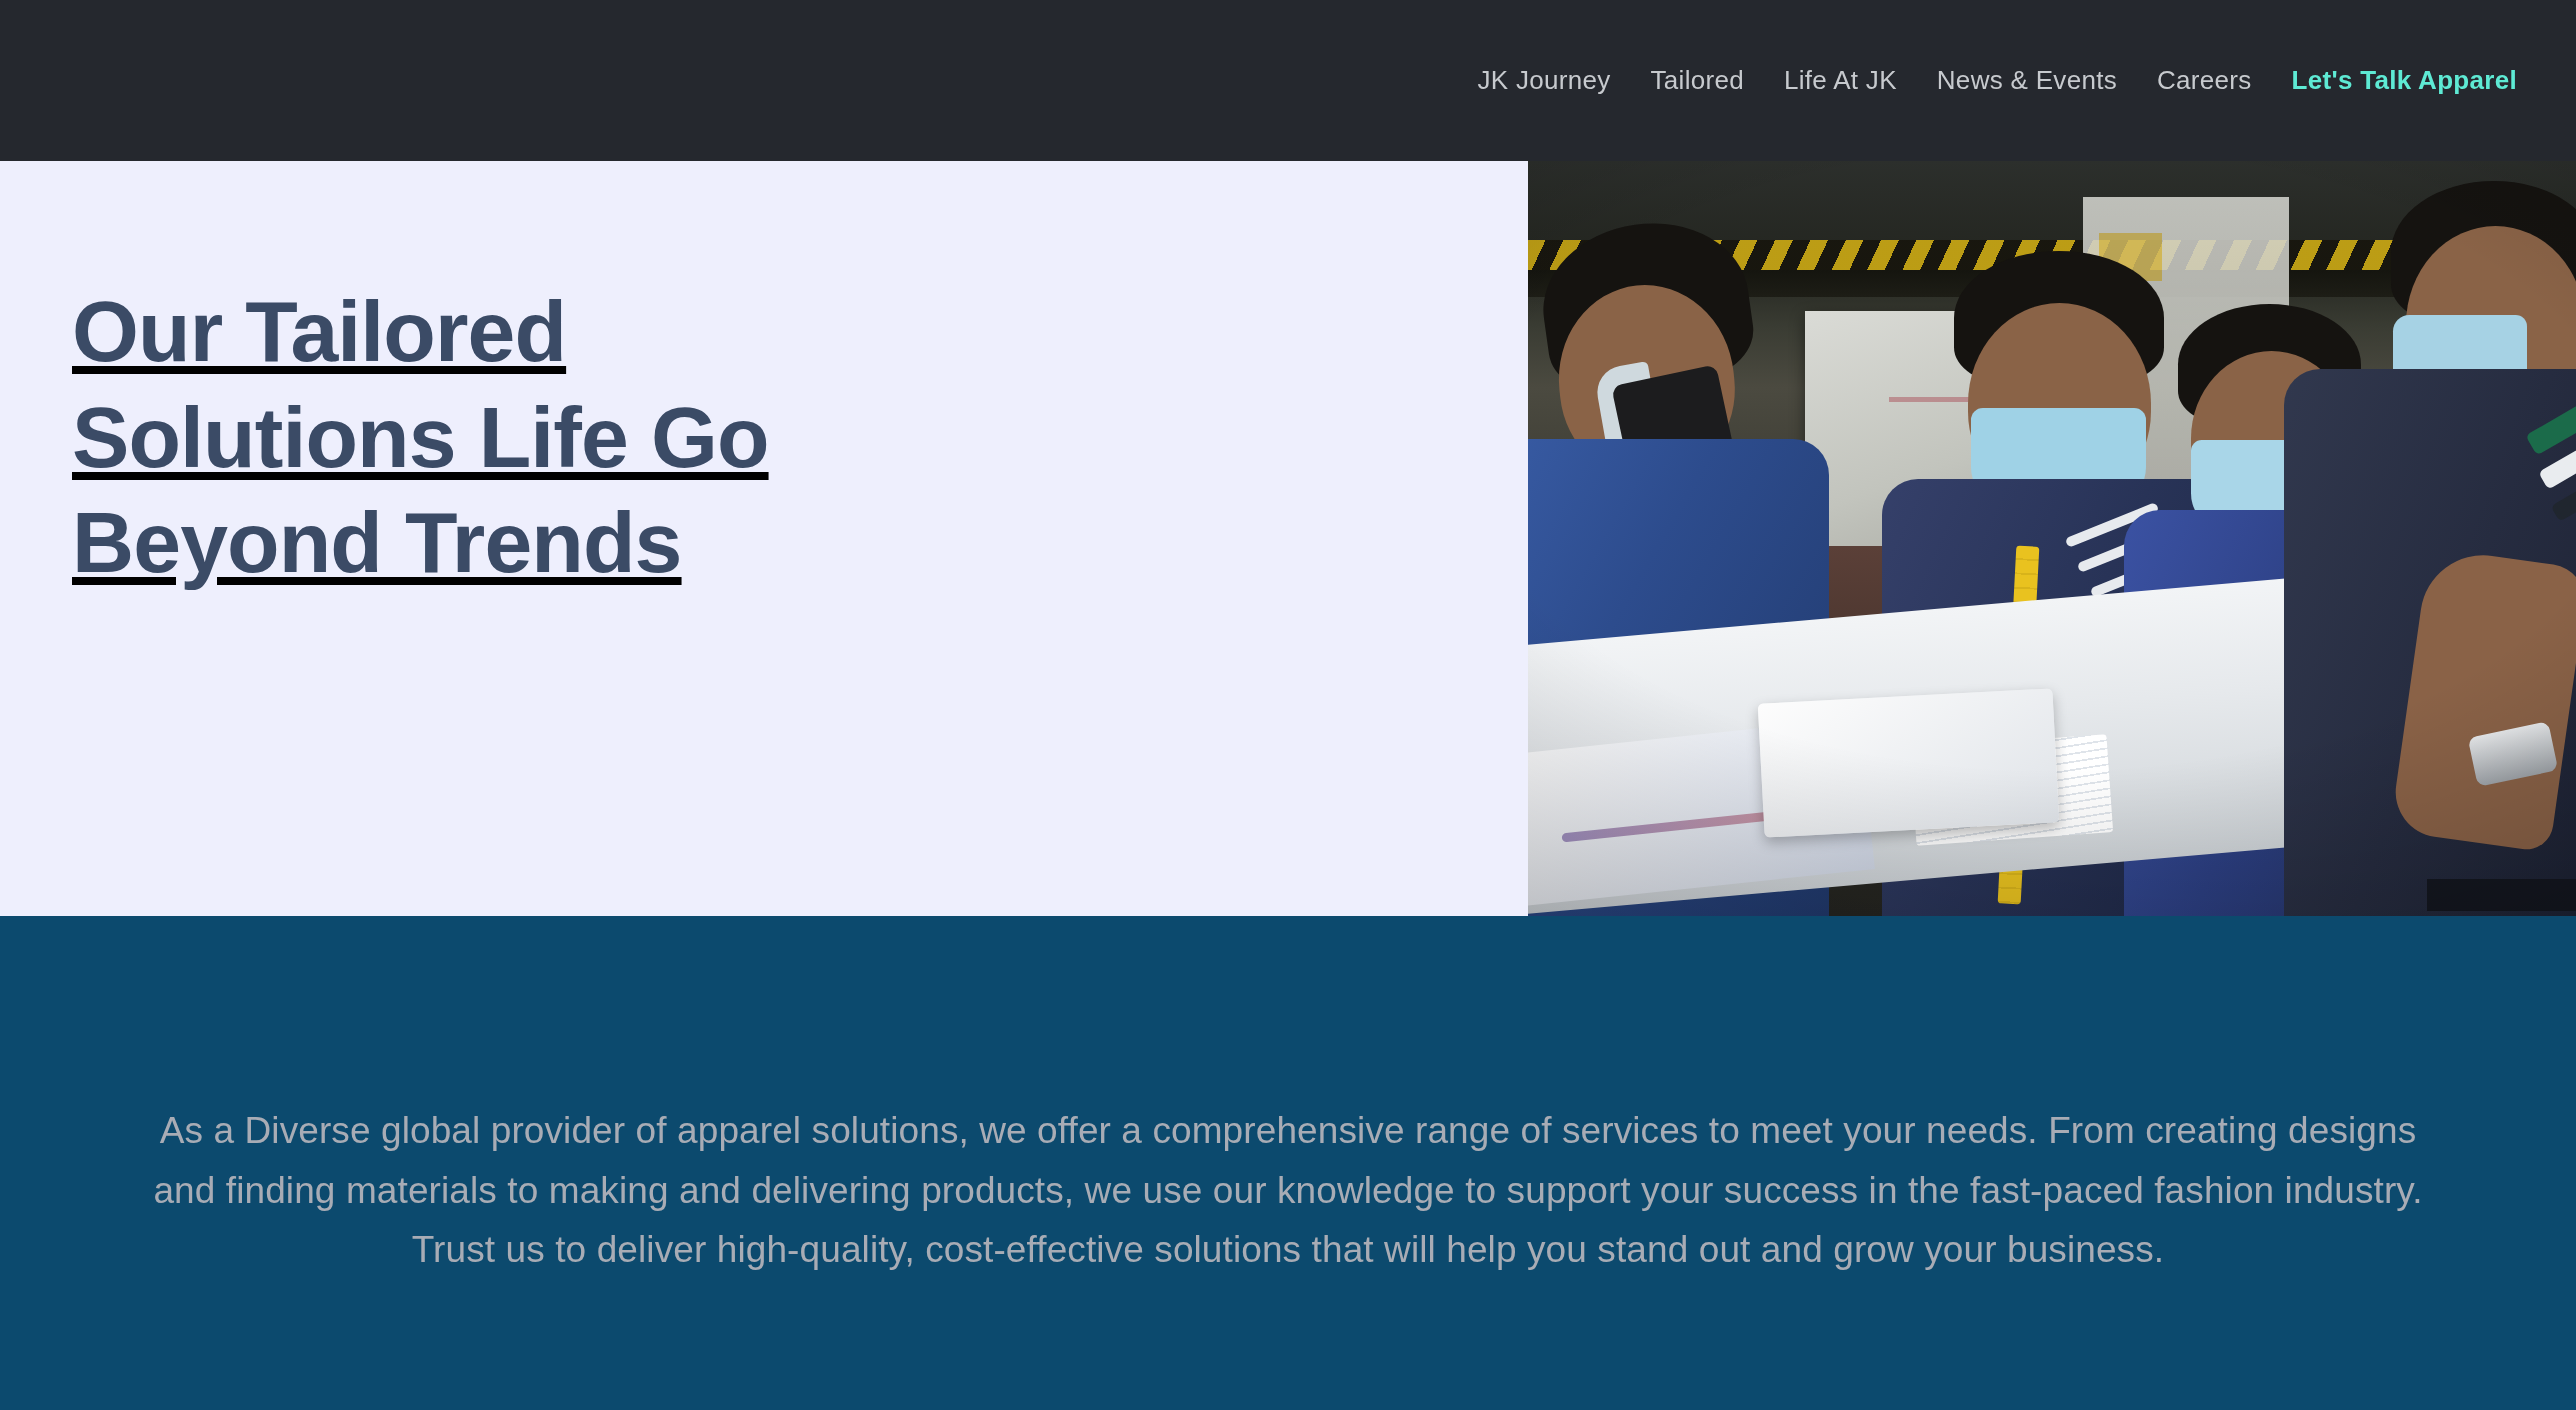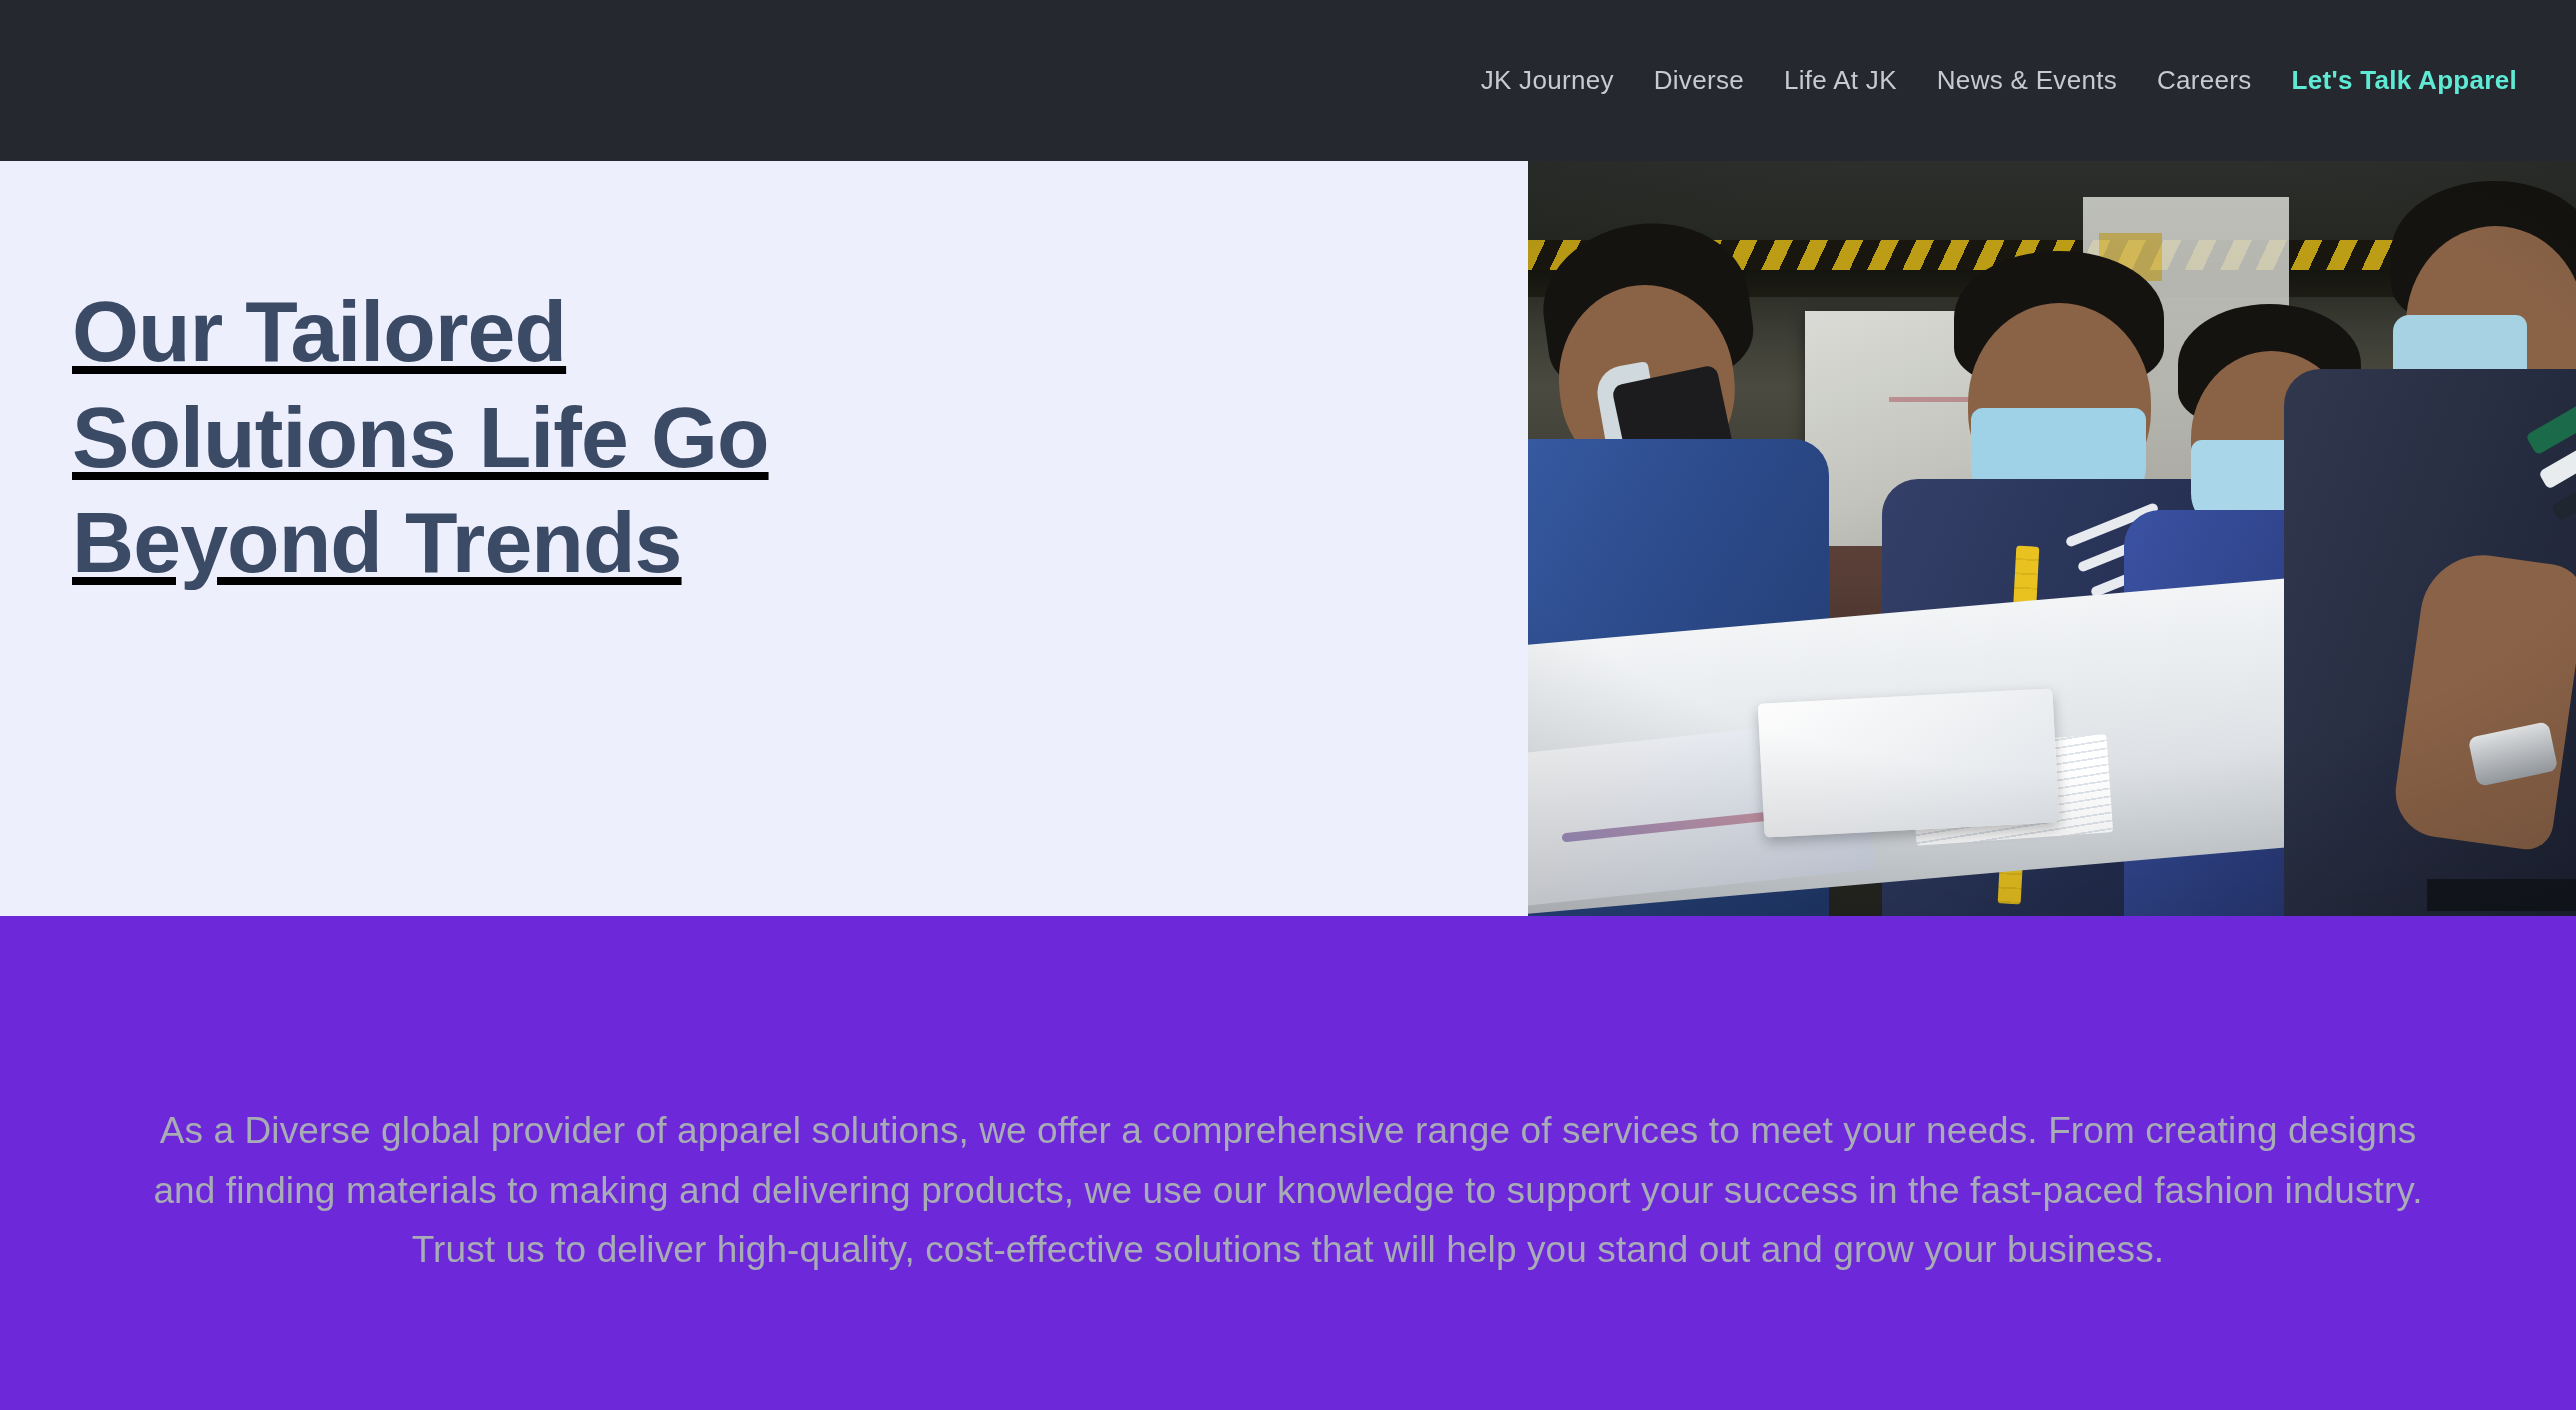--- a/index.html
+++ b/index.html
@@ -220,21 +220,21 @@
   .shadow-vig{
     position:absolute; inset:0;
     background:radial-gradient(120% 90% at 50% 40%, rgba(0,0,0,0) 45%, rgba(0,0,0,.32) 100%);
     pointer-events:none;
   }
 
   
   #intro{
     position:relative;
     width:2576px; height:495px;
-    background:#6d28d9;
+    background:#0c4a6e;
     display:flex; align-items:center; justify-content:center;
   }
   #intro-text{
     width:2300px;
     text-align:center;
     color:#a8acb5;
     font-size:37px;
     line-height:1.62;
     font-weight:400;
     letter-spacing:0.1px;
@@ -242,21 +242,21 @@
   }
 </style>
 </head>
 <body>
 
 <header id="site-header">
 
 
   <nav id="main-nav">
     <a class="nav-link">JK Journey</a>
-    <a class="nav-link">Diverse</a>
+    <a class="nav-link">Tailored</a>
     <a class="nav-link">Life At JK</a>
     <a class="nav-link">News &amp; Events</a>
     <a class="nav-link">Careers</a>
     <a class="nav-link cta">Let's Talk Apparel</a>
   </nav>
 </header>
 
 <section id="hero">
 
   <div id="hero-copy">

